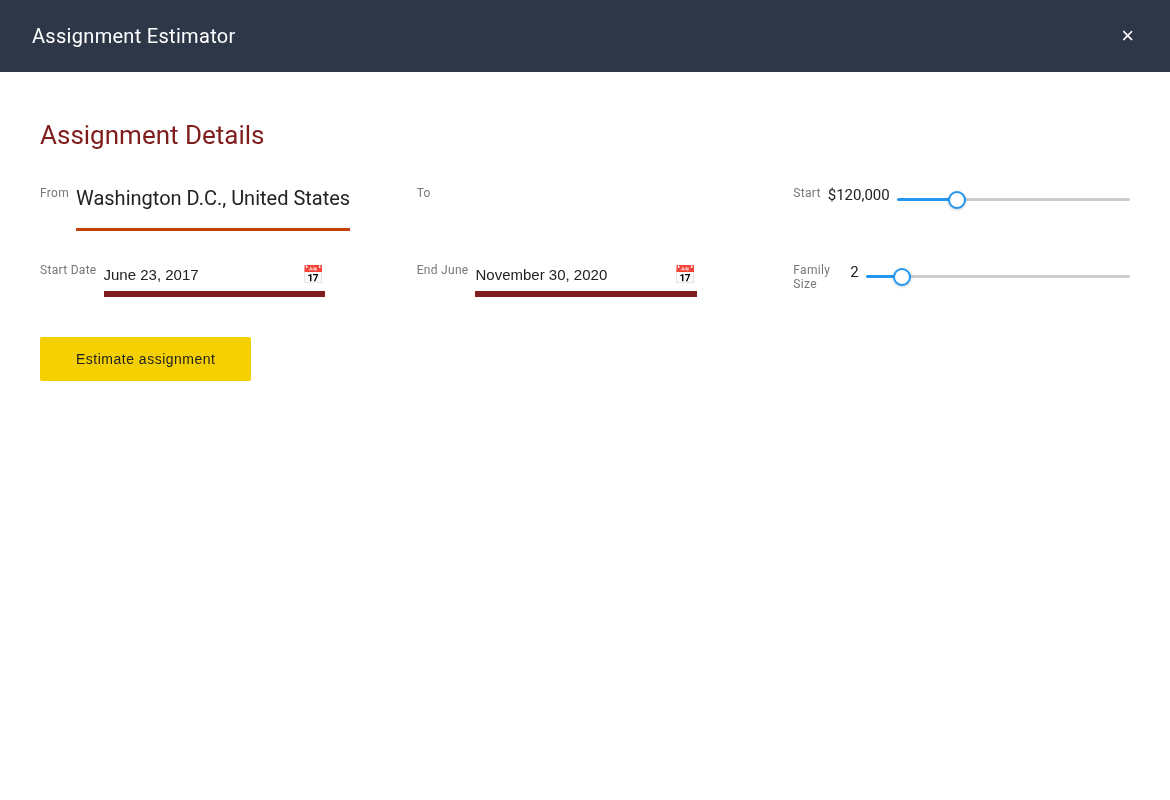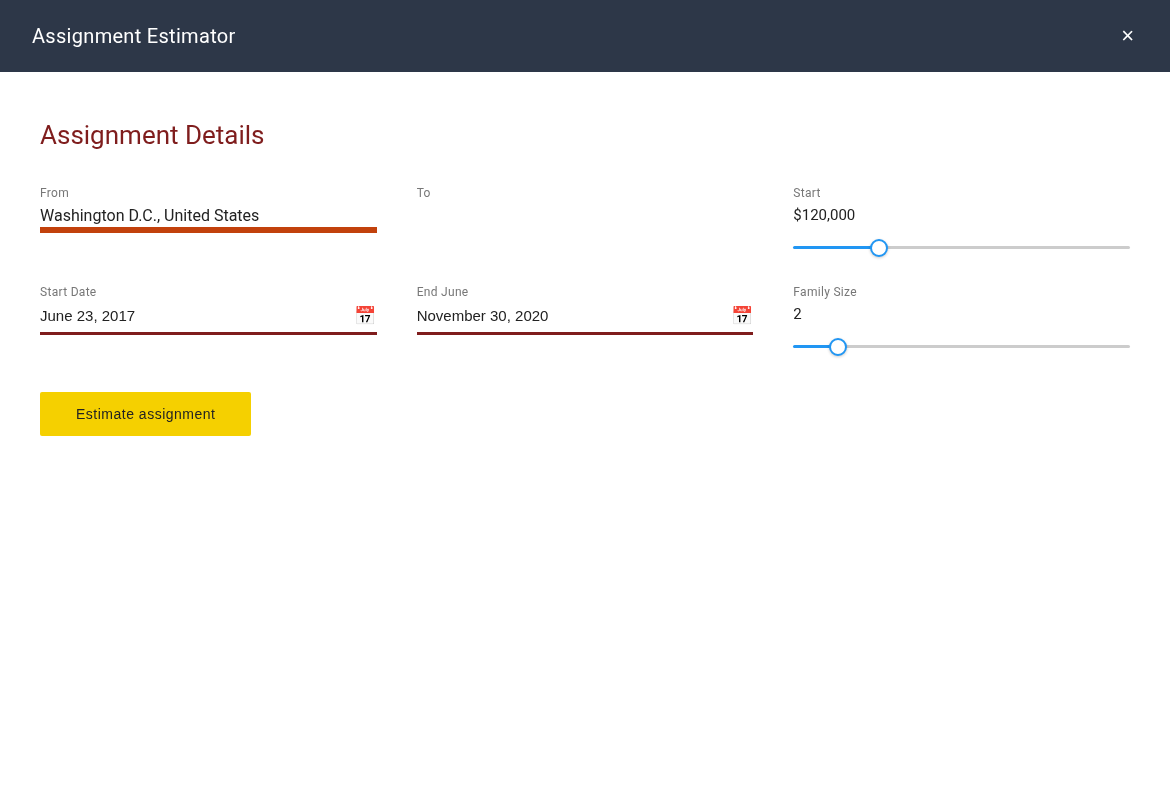--- a/index.html
+++ b/index.html
@@ -56,41 +56,42 @@
     }
 
     .form-grid {
       display: grid;
       grid-template-columns: 1fr 1fr 1fr;
       gap: 32px 40px;
     }
 
     .field {
       display: flex;
-      flex-direction: column;
+      flex-direction: row;
+      gap: 7px;
     }
 
     .field-label {
       font-size: 12px;
       color: #777;
       margin-bottom: 6px;
       letter-spacing: 0.3px;
     }
 
     .field-value {
-      font-size: 16px;
-      color: #222;
-      padding-bottom: 2px;
-      border-bottom: 6px solid #c2410c;
+      font-size: 20px;
+      color: #222;
+      padding-bottom: 18px;
+      border-bottom: 3px solid #c2410c;
     }
 
     .field-input-row {
       display: flex;
       align-items: center;
-      border-bottom: 3px solid #7f1d1d;
+      border-bottom: 6px solid #7f1d1d;
       padding-bottom: 6px;
     }
 
     .field-input-row input[type="text"] {
       flex: 1;
       border: none;
       outline: none;
       font-size: 15px;
       color: #222;
       background: transparent;

